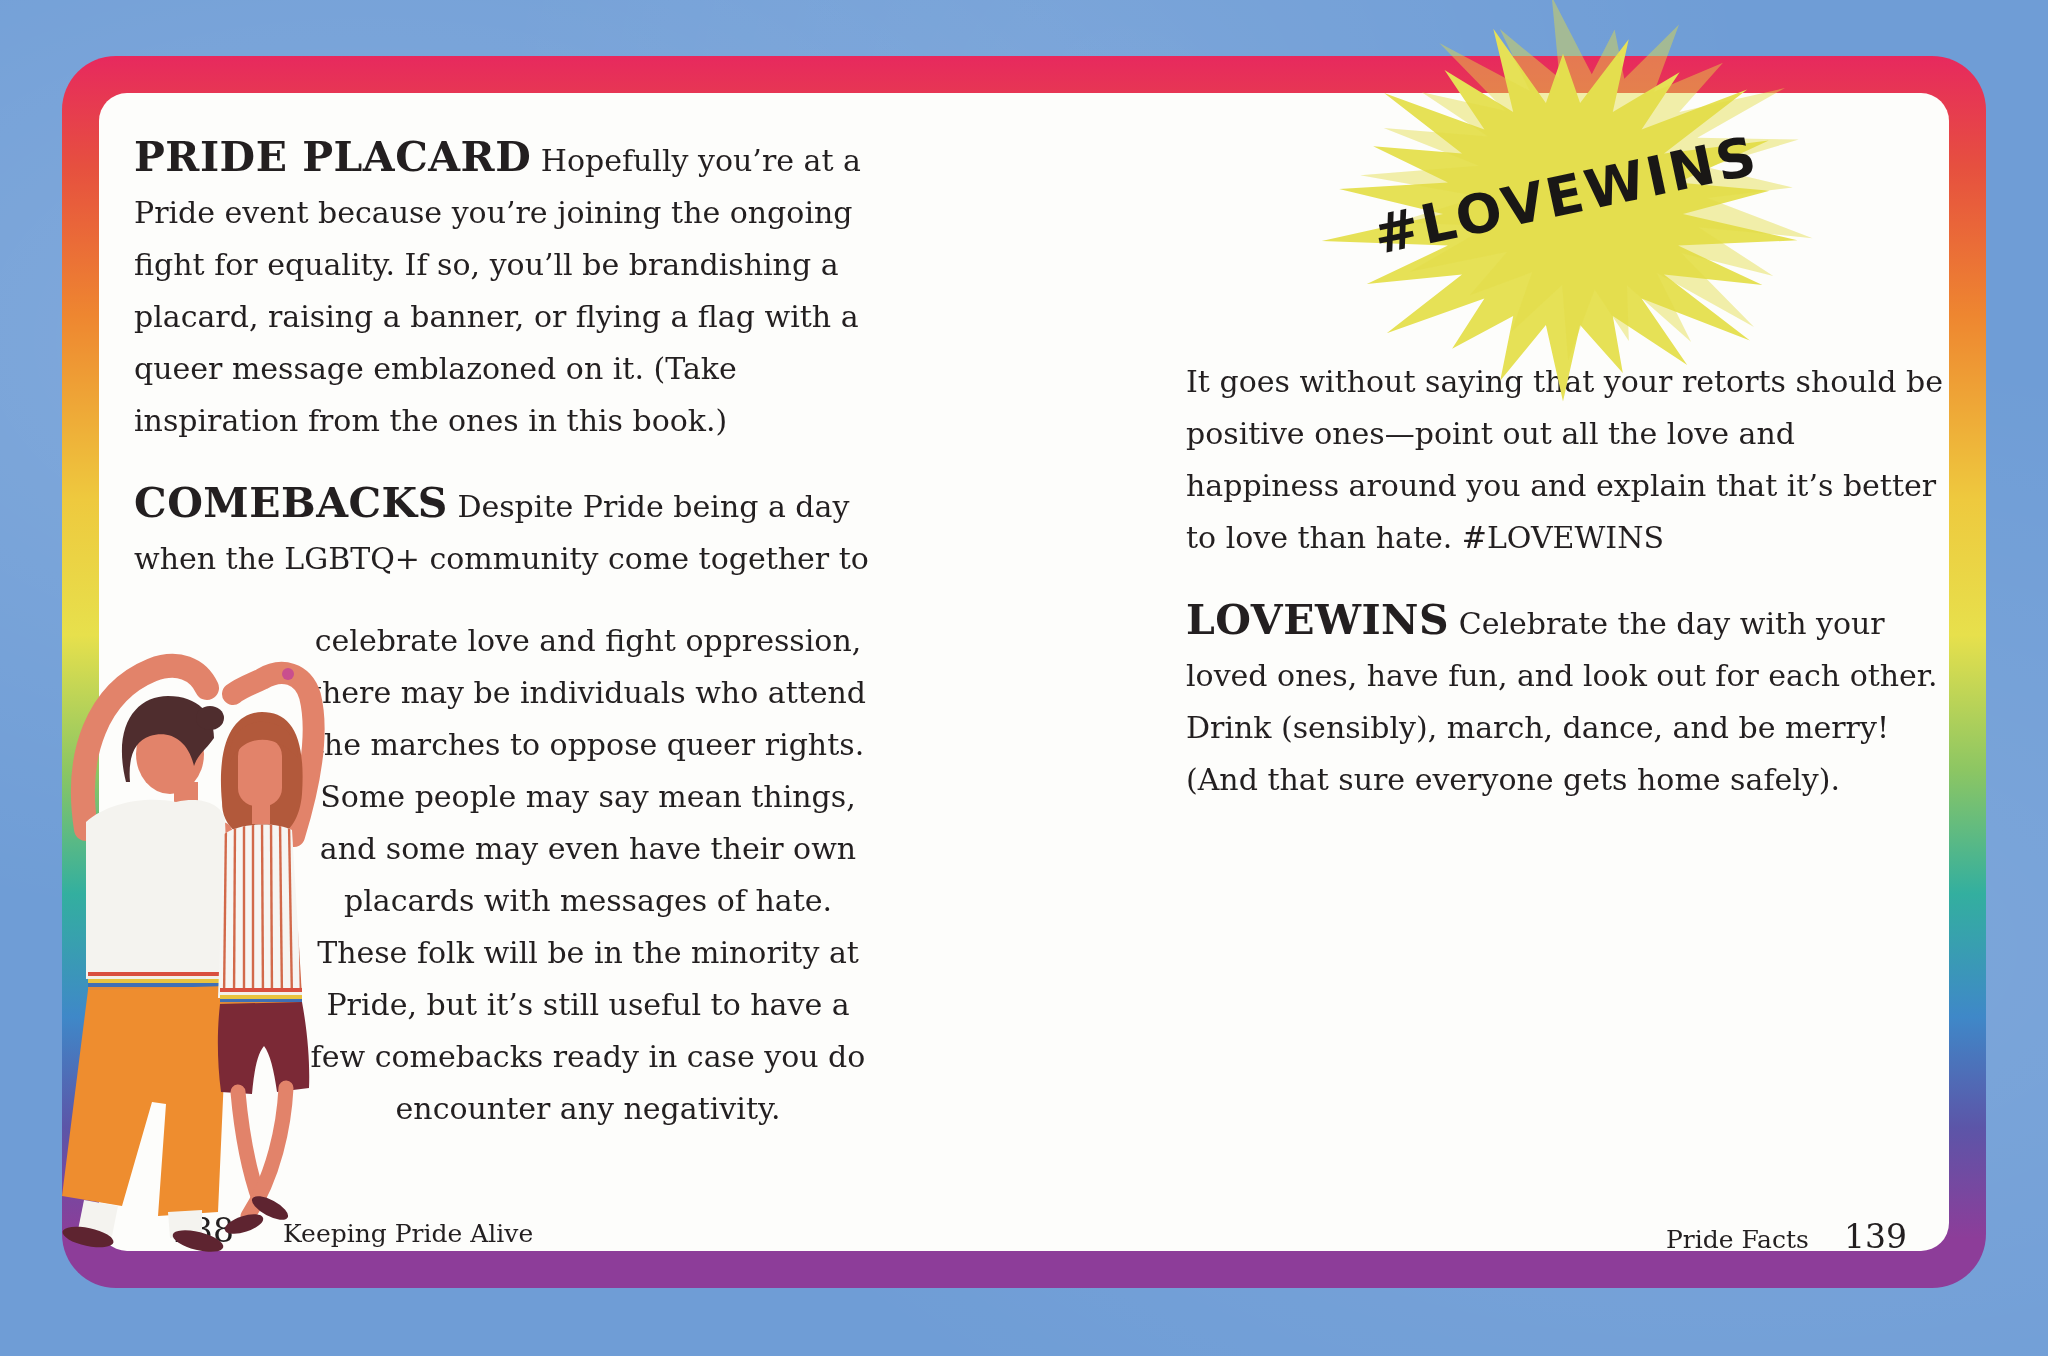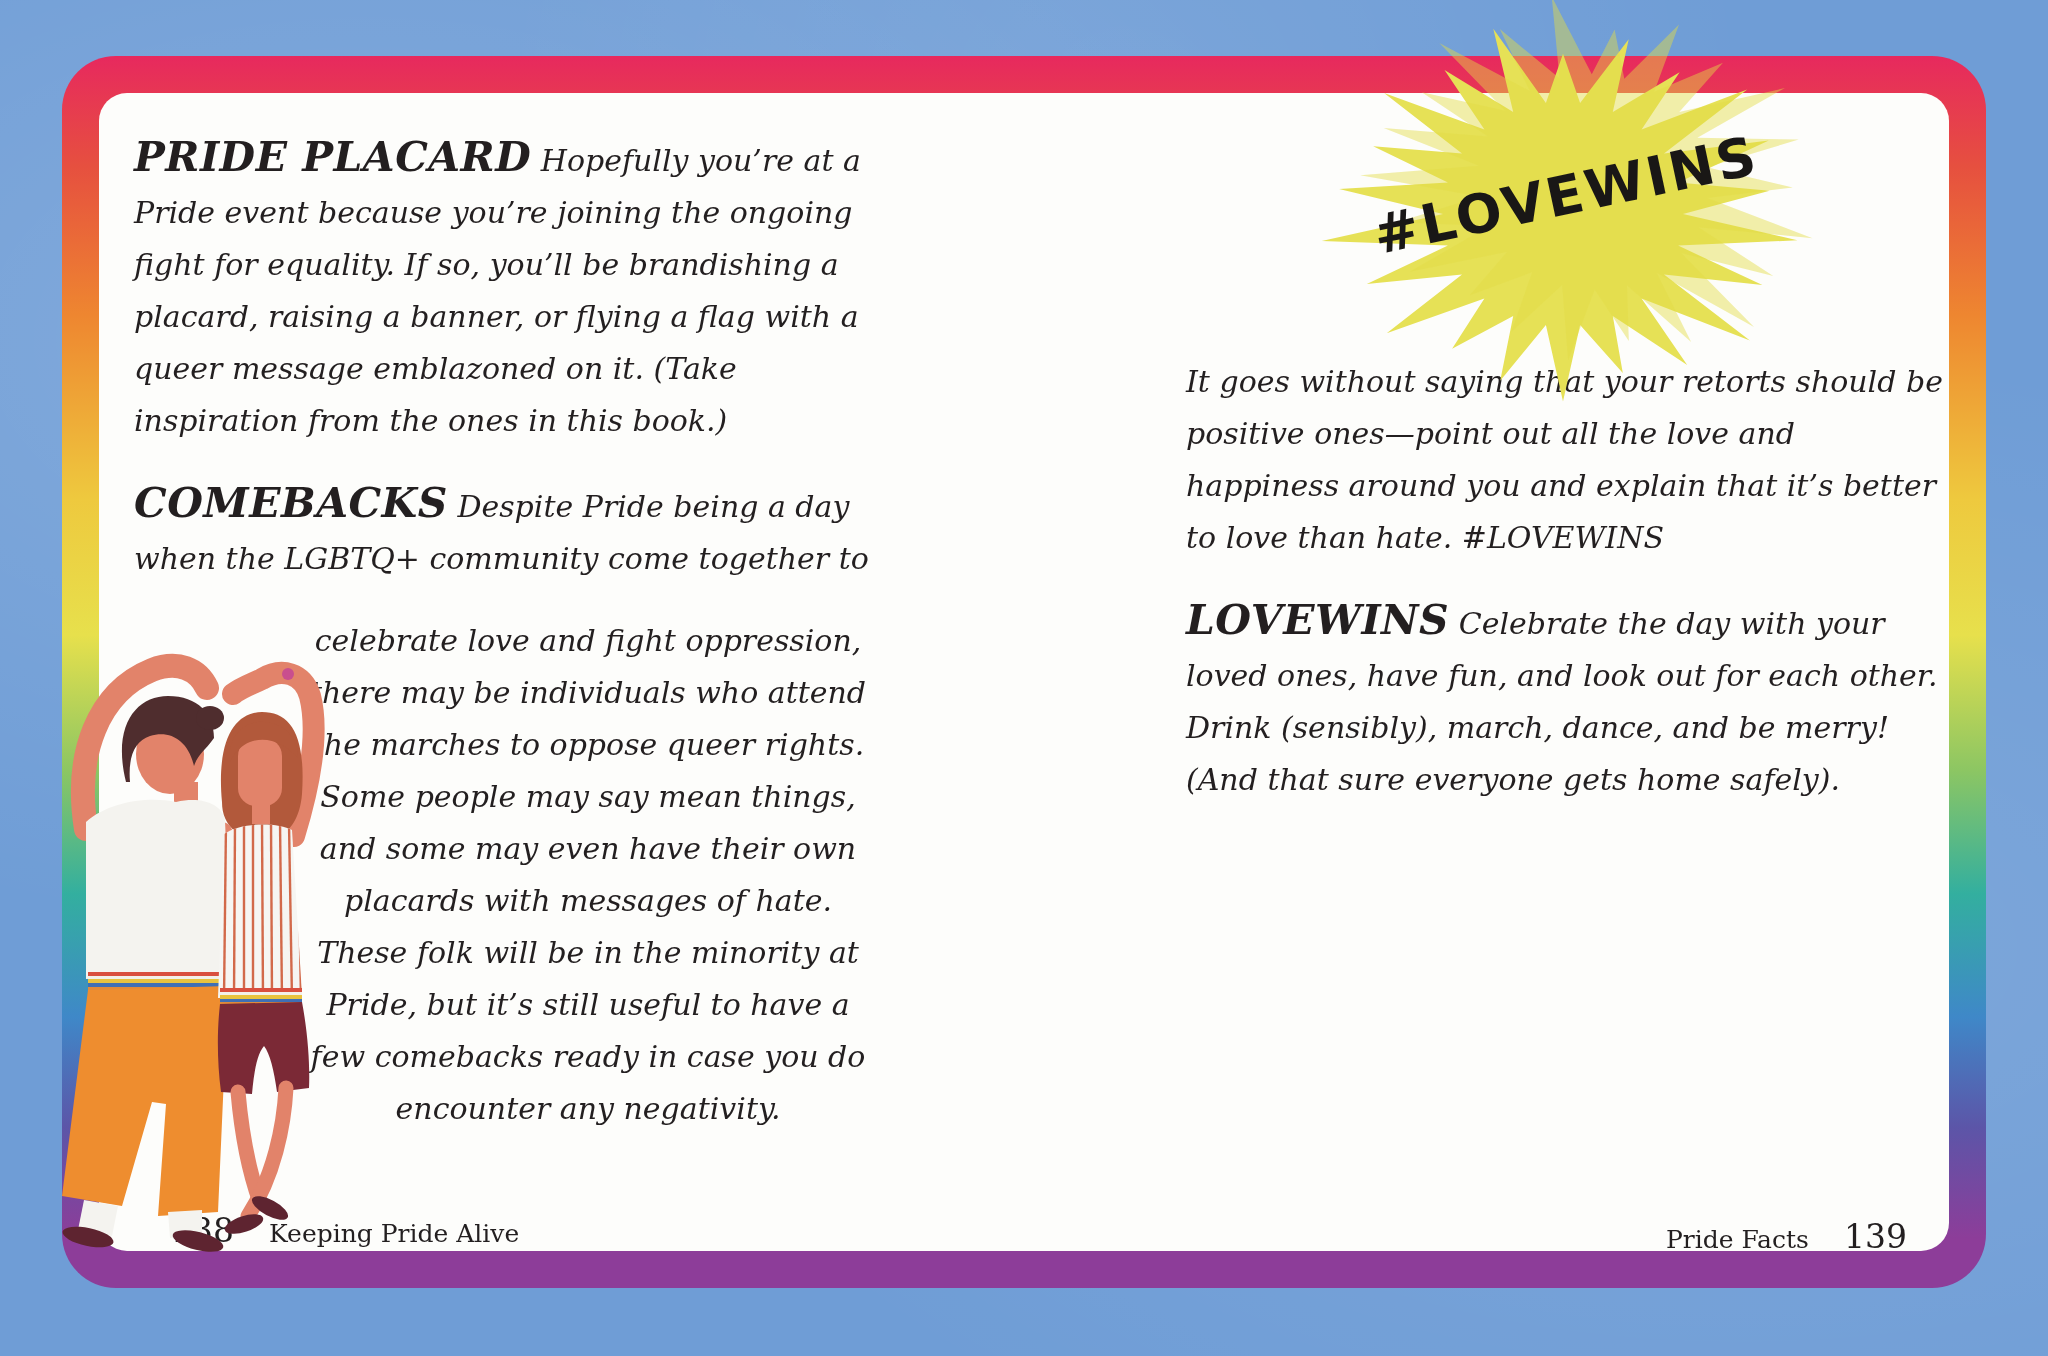--- a/index.html
+++ b/index.html
@@ -18,32 +18,32 @@
     border-radius:54px;box-sizing:border-box;padding:37px;
     background:linear-gradient(180deg,
       #e7295e 0%, #e6503f 9%, #ee8630 21%, #eec93e 36%, #e7e04c 47%,
       #8cc663 58%, #33af9f 68%, #3f88c8 78%, #5c55a8 87%, #8d3d99 96%, #8d3d99 100%);
     z-index:1;
   }
   .page{
     position:relative;width:100%;height:100%;
     background:#fdfdfb;border-radius:28px;z-index:2;
   }
-  .col{position:absolute;color:#231f20;font-size:30px;line-height:52px;font-style:italic;}
+  .col{position:absolute;color:#231f20;font-size:30px;line-height:52px;}
   .col-left{left:35px;top:38px;width:742px;}
   .col-right{left:1087px;top:263px;width:768px;}
   .heading{font-weight:bold;font-size:41px;letter-spacing:.5px;color:#231f20;}
   .para{margin:0;}
   .para + .para{margin-top:30px;}
   .wrapped{width:572px;margin-left:168px;text-align:center;}
   .block-heading{display:block;}
   
   .footer-left{position:absolute;left:72px;top:1118px;color:#231f20;}
   .footer-left .pagenum{font-size:33px;}
-  .footer-left .sect{font-size:25px;margin-left:30px;}
+  .footer-left .sect{font-size:25px;margin-left:44px;}
   .footer-right{position:absolute;right:42px;top:1124px;color:#231f20;text-align:right;margin-left:44px;}
   .footer-right .sect{font-size:25px;}
   .footer-right .pagenum{font-size:33px;margin-left:30px;}
   
   .starburst{position:absolute;left:1318px;top:14px;width:490px;height:400px;z-index:6;}
   .starburst svg{overflow:visible;display:block;}
   .star-label{
     position:absolute;left:38px;top:150px;width:420px;text-align:center;
     transform:rotate(-12deg);
     font-family:"DejaVu Sans", sans-serif;font-weight:bold;

